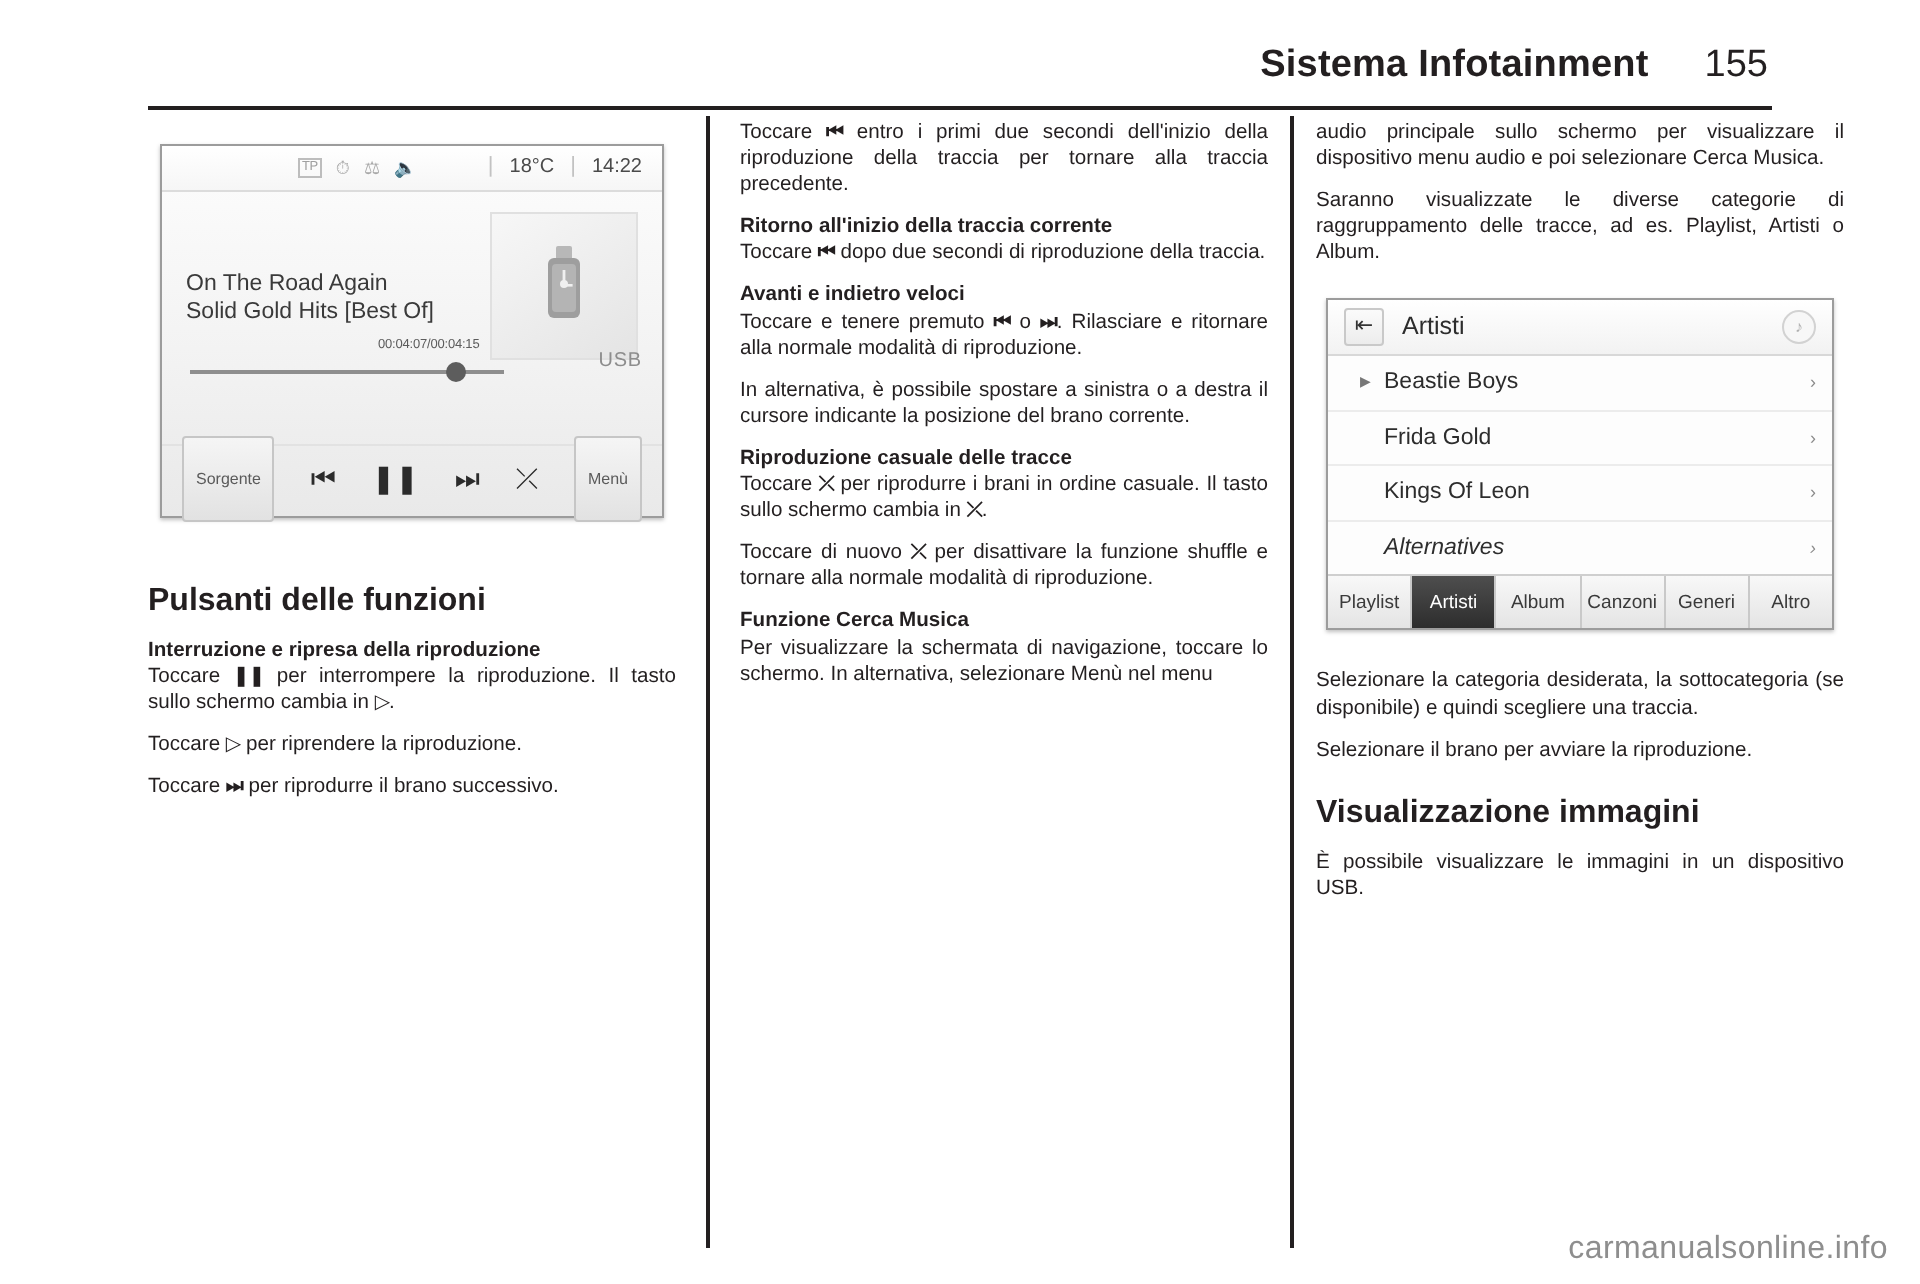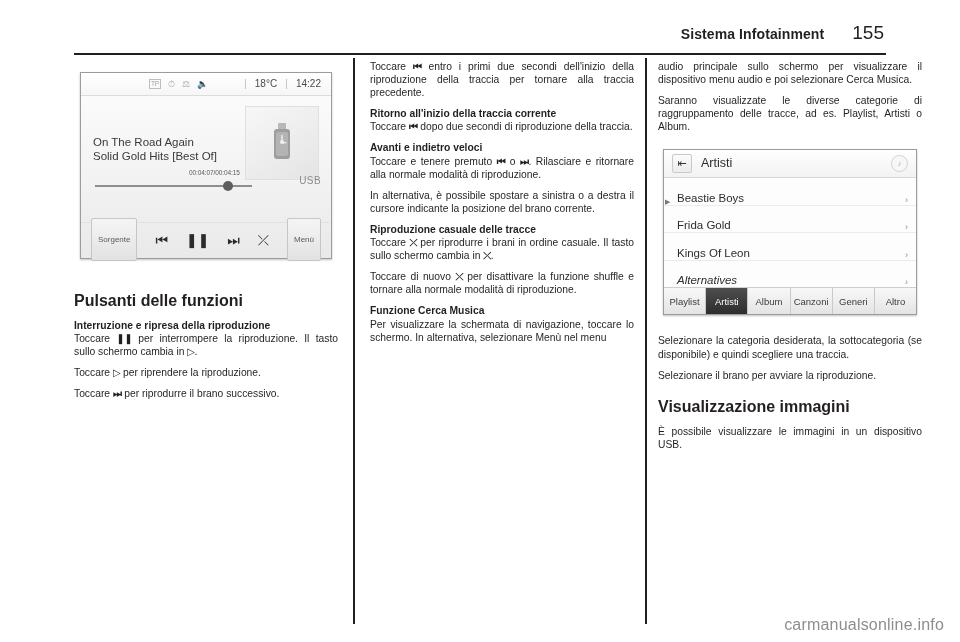--- a/index.html
+++ b/index.html
@@ -31,21 +31,21 @@
     width: 812px; height: 34px;
   }
   #header .hdr-inner {
     display: flex;
     justify-content: flex-end;
     align-items: baseline;
     gap: 28px;
     padding-right: 2px;
   }
   #header .hdr-title {
-    font-size: 14px;
+    font-size: 19px;
     font-weight: bold;
     letter-spacing: .1px;
   }
   #header .hdr-page {
     font-size: 19px;
     font-weight: normal;
   }
   #header .hdr-rule {
     position: absolute;
     left: 0; top: 31px;
@@ -309,22 +309,22 @@
   }
   #artisti-list {
     flex: 1 1 auto;
     display: flex;
     flex-direction: column;
     background: #fdfdfd;
   }
   .list-row {
     flex: 1 1 0;
     display: flex;
-    align-items: flex-end;
-    padding: 0 8px 0 1px;
+    align-items: center;
+    padding: 0 8px 0 16px;
     border-bottom: 1px solid #ececec;
     font-size: 11.5px;
     color: #2d2d2d;
     position: relative;
   }
   .list-row:last-child { border-bottom: none; font-style: italic; }
   .row-play {
     width: 12px;
     font-size: 7px;
     color: #777;

